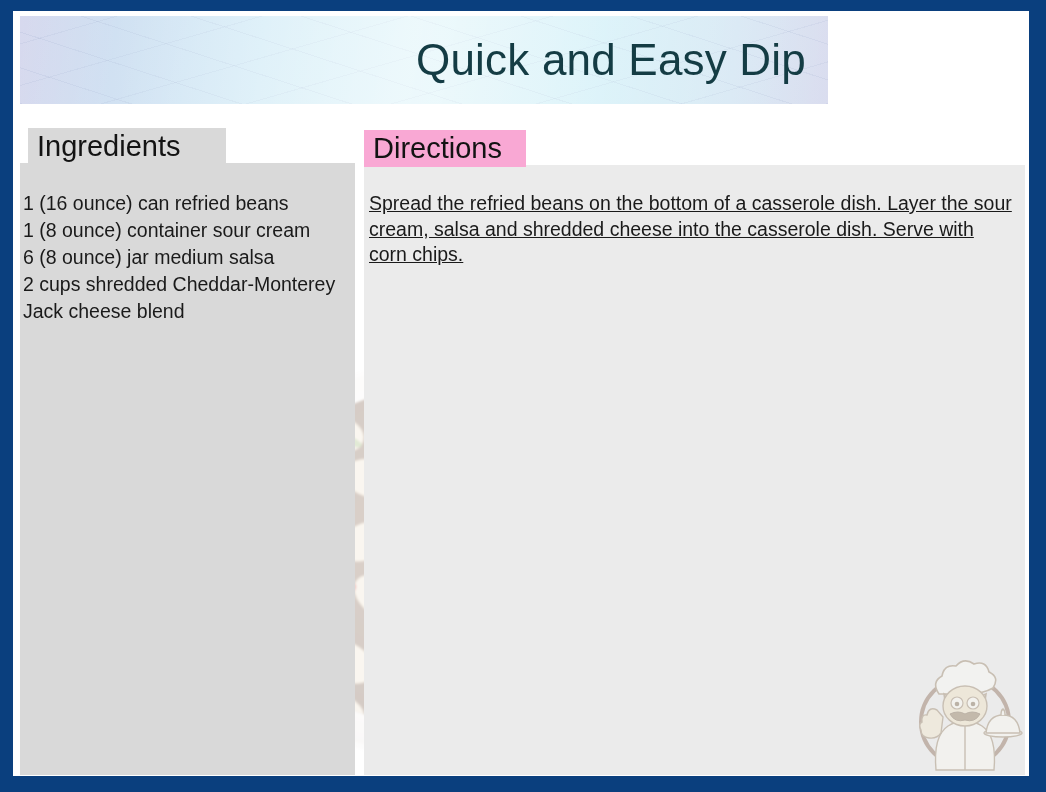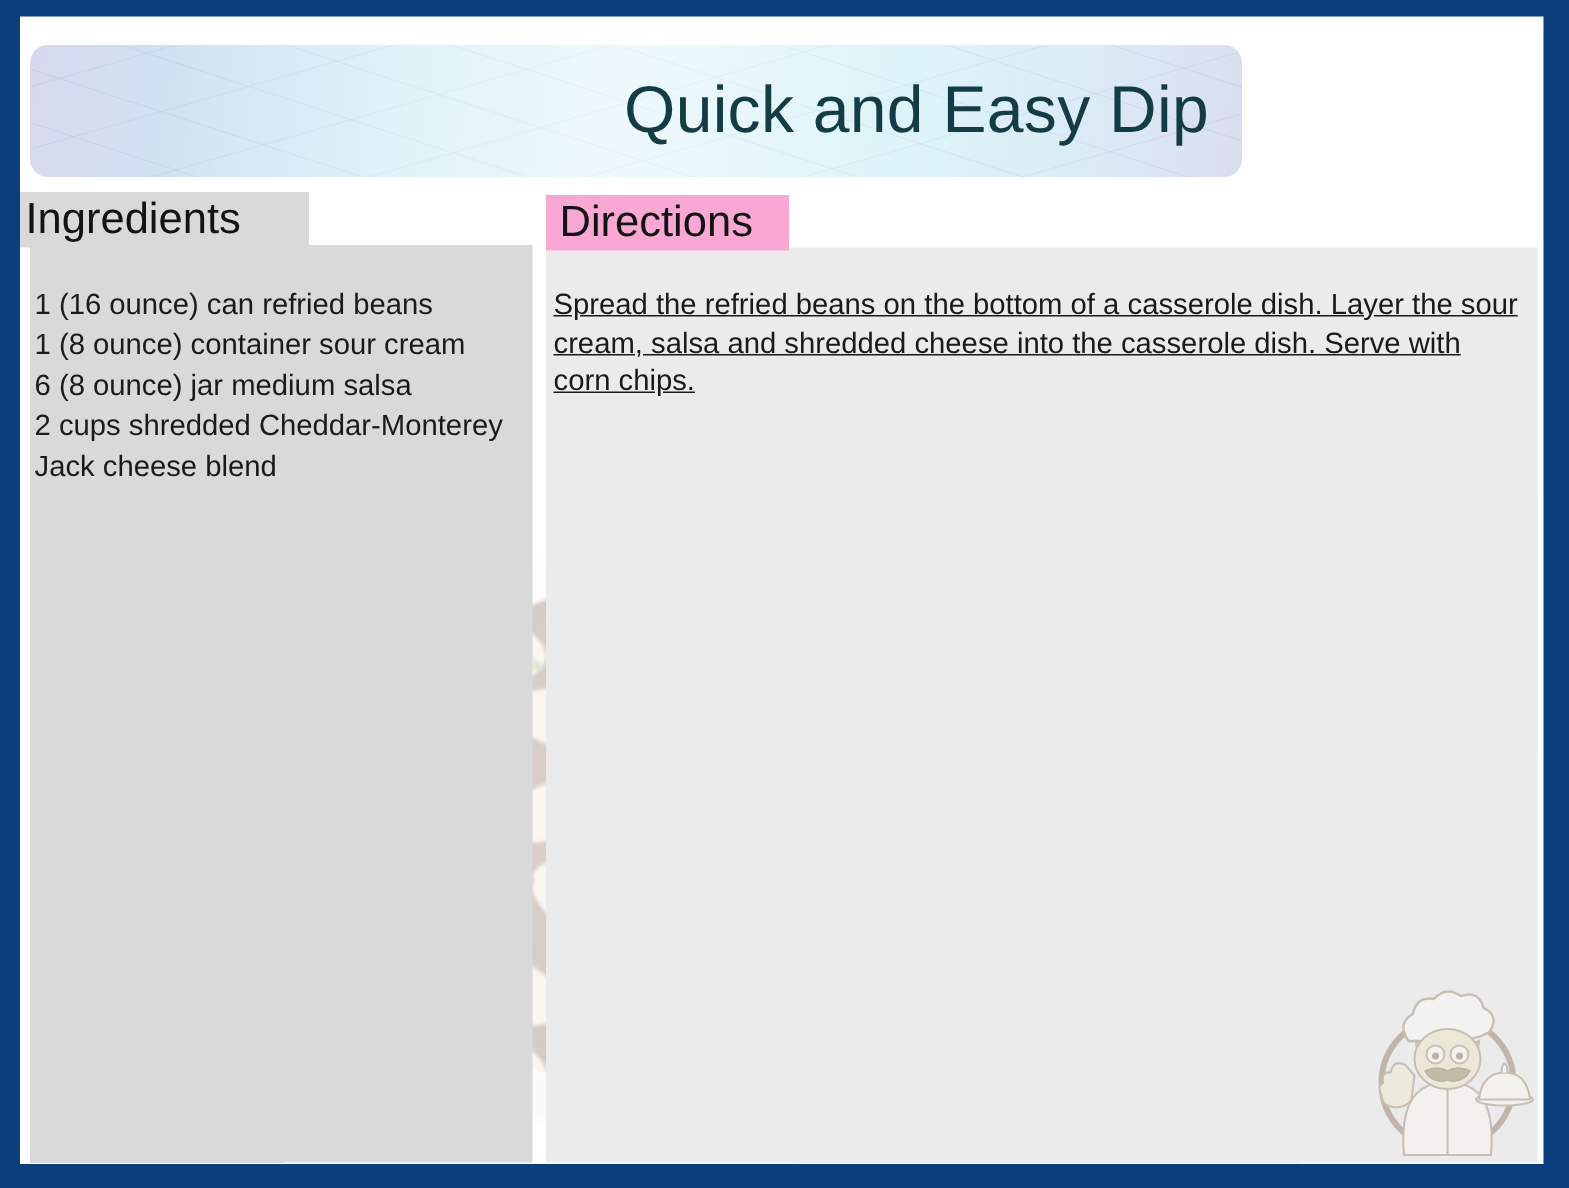--- a/index.html
+++ b/index.html
@@ -28,38 +28,37 @@
   }
   .frame-top    { left: 0;  top: 0;    width: 1046px; height: 11px; }
   .frame-bottom { left: 0;  bottom: 0; width: 1046px; height: 16px; }
   .frame-left   { left: 0;  top: 0;    width: 13px;   height: 792px; }
   .frame-right  { right: 0; top: 0;    width: 17px;   height: 792px; }
 
   
   .banner {
     position: absolute;
     left: 20px;
-    top: 30px;
+    top: 16px;
     width: 808px;
     height: 88px;
     background:
       linear-gradient(100deg, rgba(255,255,255,0.00) 0%, rgba(255,255,255,0.55) 48%, rgba(255,255,255,0.05) 100%),
       repeating-linear-gradient(18deg,
         rgba(150,165,200,0.16) 0px, rgba(150,165,200,0.16) 1px,
         rgba(255,255,255,0)    1px, rgba(255,255,255,0)   34px),
       repeating-linear-gradient(-16deg,
         rgba(150,165,200,0.14) 0px, rgba(150,165,200,0.14) 1px,
         rgba(255,255,255,0)    1px, rgba(255,255,255,0)   40px),
       linear-gradient(95deg, #d7d9ee 0%, #c9dcf0 12%, #cfeaf6 30%, #d8f2f8 52%, #cdeef7 72%, #d4e6f3 88%, #d8dbee 100%);
     display: flex;
     align-items: center;
     justify-content: flex-end;
     overflow: hidden;
     z-index: 10;
-    border-radius: 12px;
   }
   .banner-title {
     font-size: 44px;
     line-height: 1;
     color: #143c44;
     padding-right: 22px;
     letter-spacing: 0.2px;
     white-space: nowrap;
     font-weight: 400;
   }
@@ -85,21 +84,21 @@
   .panel-left  { left: 20px;  top: 163px; width: 335px; height: 612px; background: #d9d9d9; }
   .panel-right { left: 364px; top: 165px; width: 661px; height: 610px; background: #ebebeb; }
 
   
   .tab {
     position: absolute;
     z-index: 24;
     display: flex;
     align-items: center;
   }
-  .tab-ingredients { left: 8px;  top: 128px; width: 198px; height: 37px; background: #d9d9d9; }
+  .tab-ingredients { left: 28px;  top: 128px; width: 198px; height: 37px; background: #d9d9d9; }
   .tab-directions  { left: 364px; top: 130px; width: 162px; height: 37px; background: #f9a8d4; }
   .tab-label {
     font-size: 29px;
     line-height: 1;
     color: #131313;
     padding-left: 9px;
     white-space: nowrap;
     font-weight: 400;
   }
 

